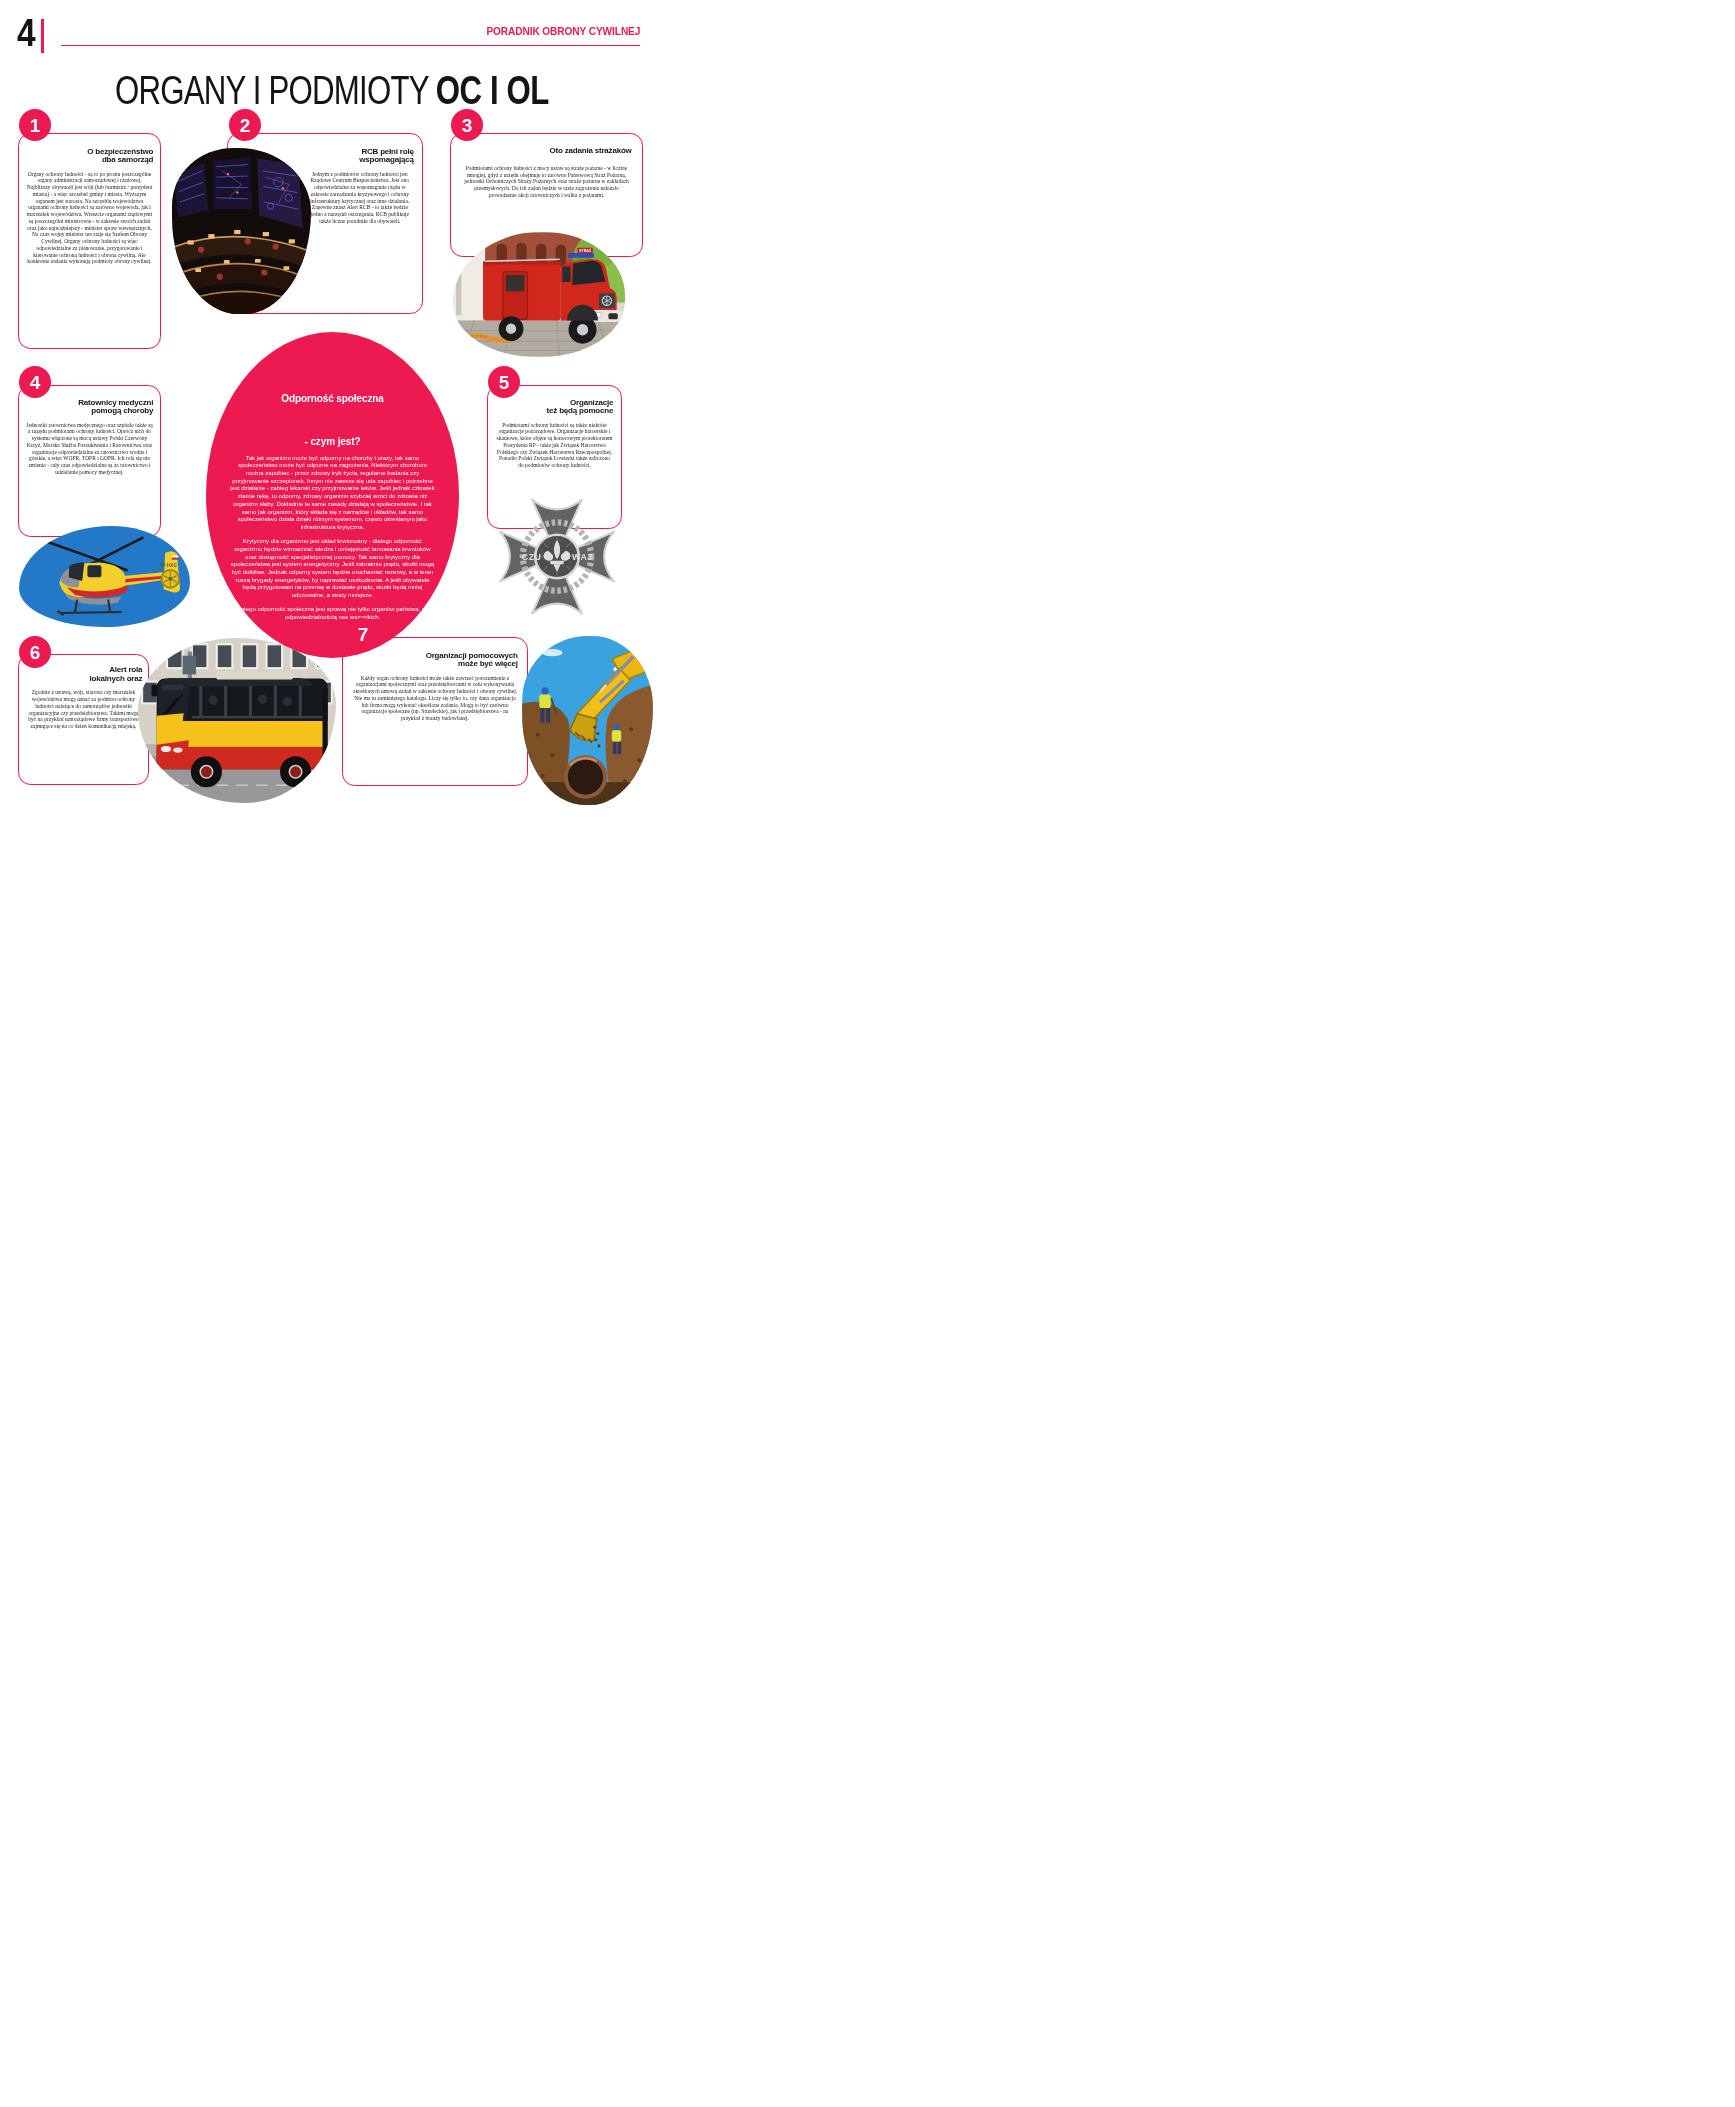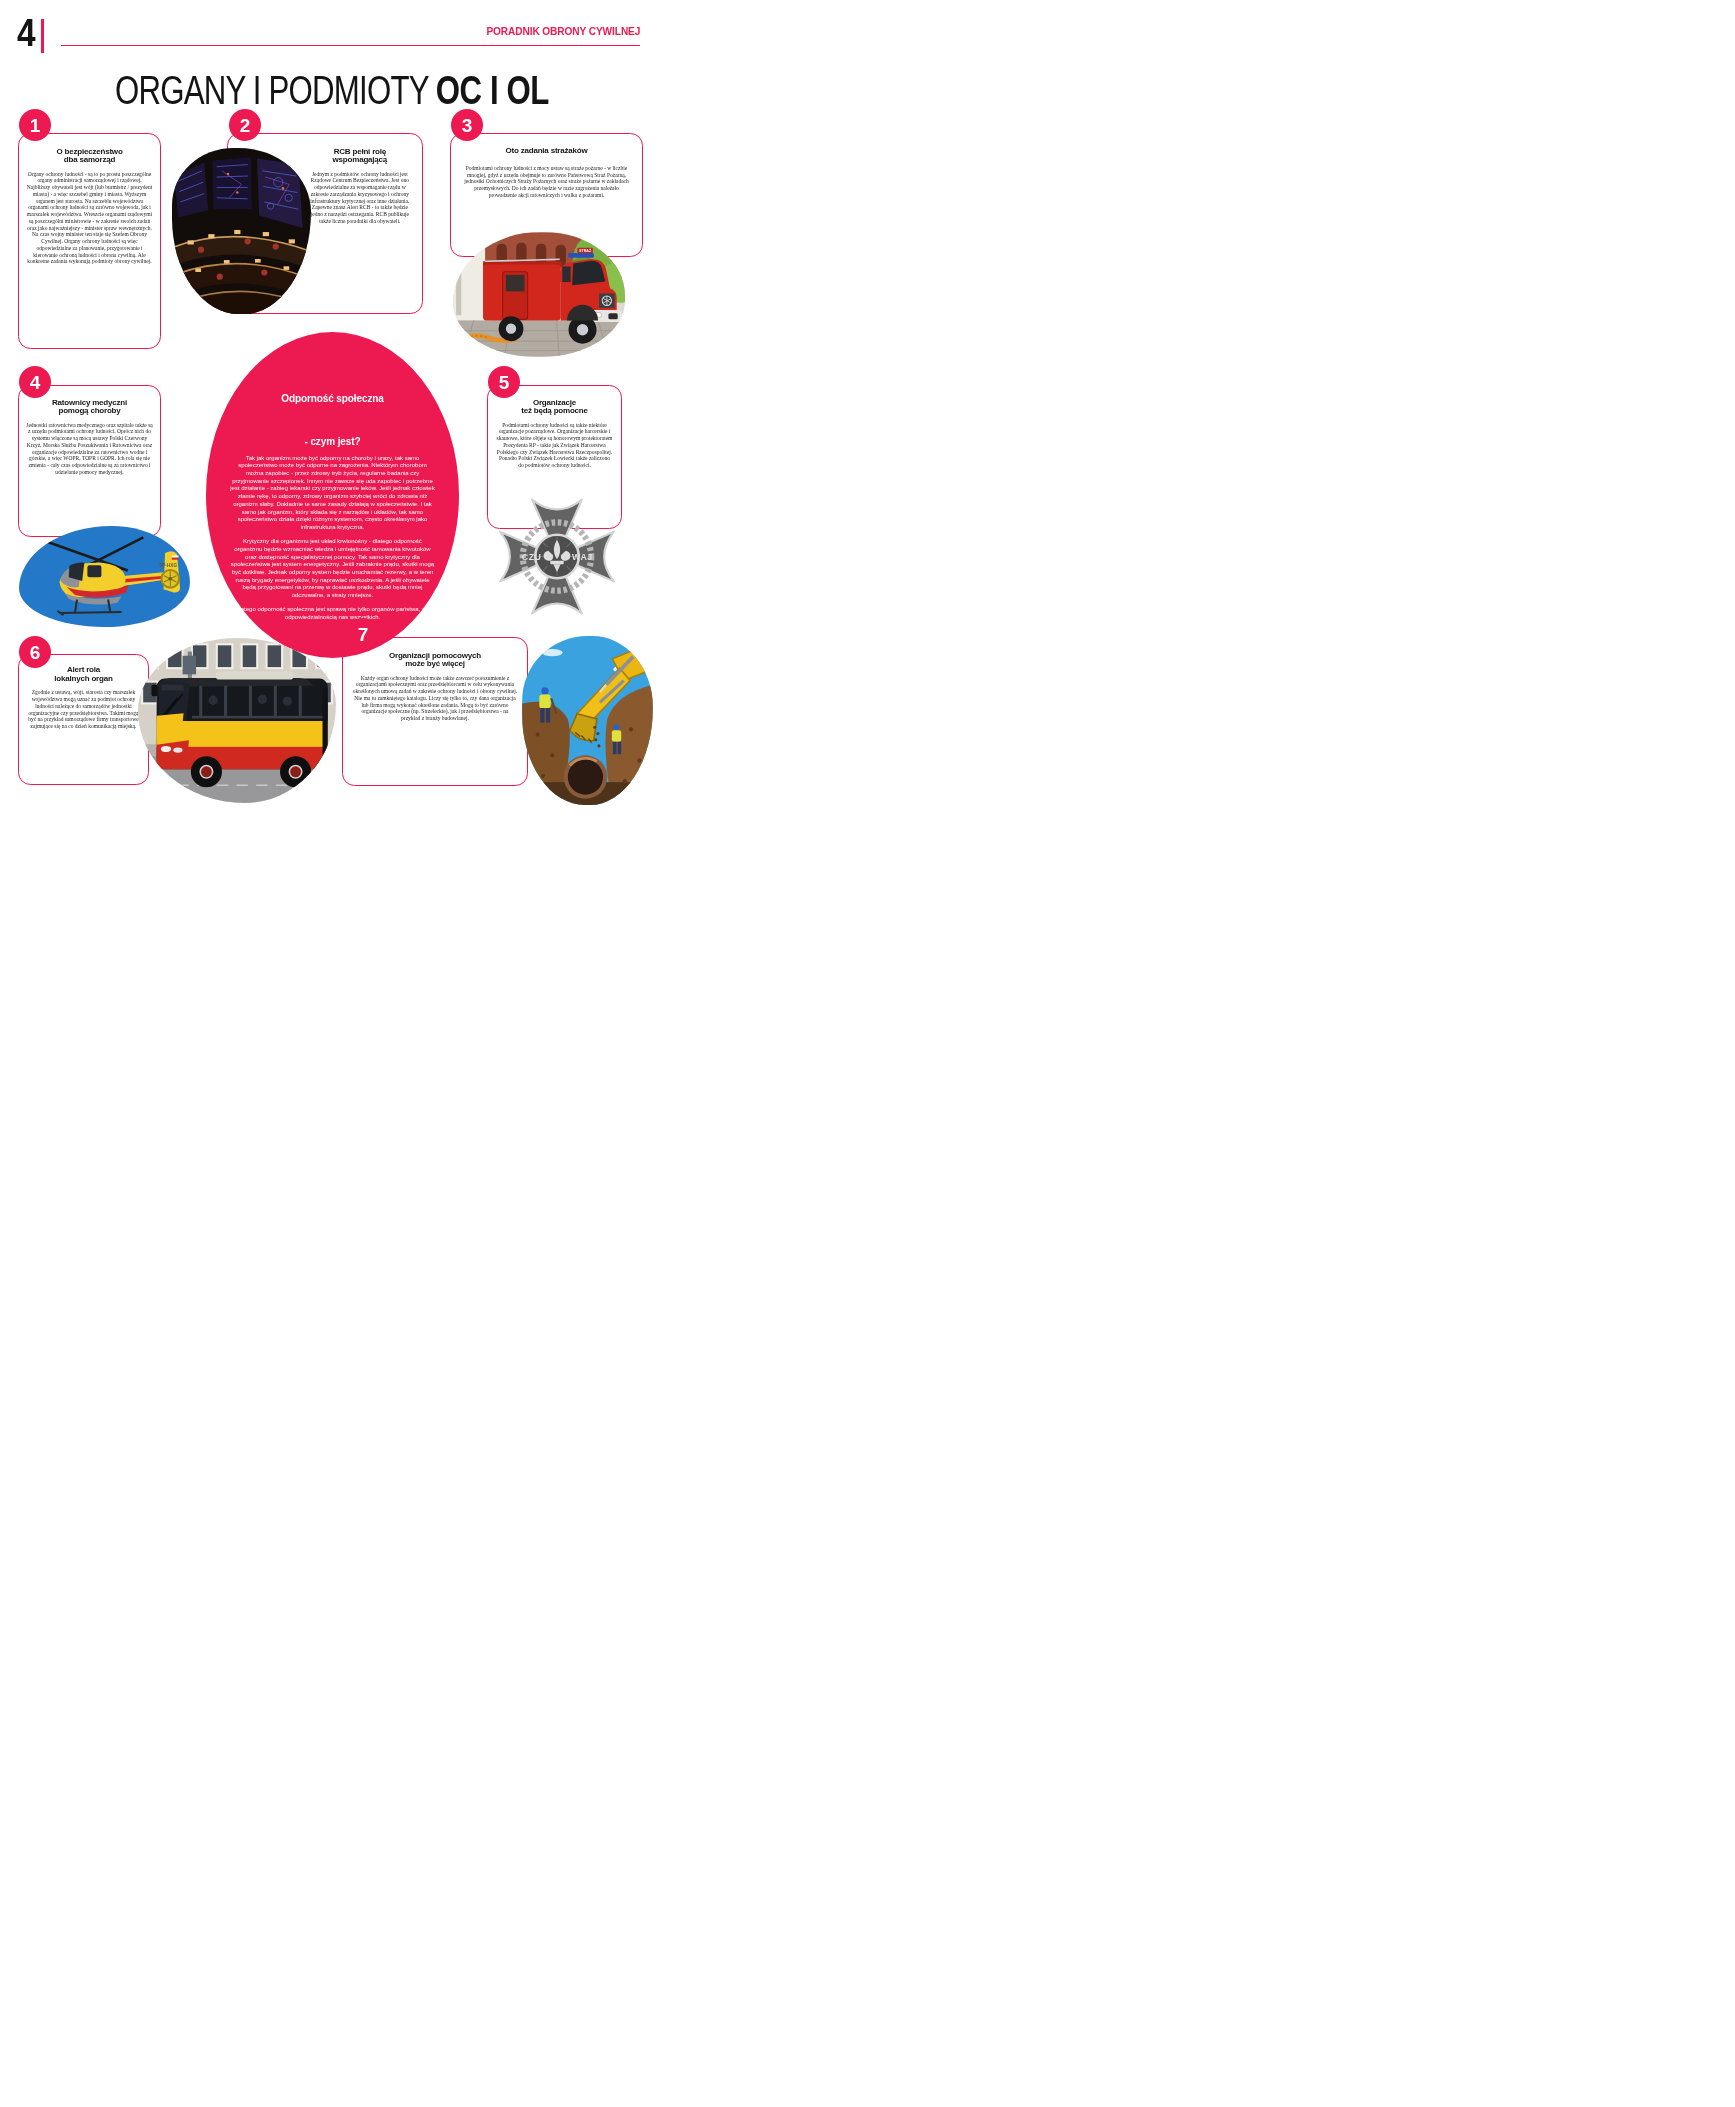--- a/index.html
+++ b/index.html
@@ -12,21 +12,21 @@
   .pagenum{font:800 38px/0.82 "Liberation Sans",sans-serif;color:#141414;letter-spacing:-2.1px;transform:scaleX(.88);transform-origin:left top;}
   .pink-bar{width:3.1px;height:34px;background:var(--accent);margin-top:1.6px;}
   .pub-title{position:absolute;right:24px;top:26px;font:700 11px/1 "Liberation Sans",sans-serif;color:var(--accent);transform:scaleX(.92);transform-origin:right center;letter-spacing:-0.1px;}
   .header-rule{position:absolute;left:61px;right:24px;top:45px;height:1px;background:var(--accent);}
   .main-title{position:absolute;left:0;right:0;top:70px;display:flex;justify-content:center;align-items:baseline;gap:8.8px;transform:scaleX(.78);color:#141414;white-space:nowrap;}
   .t-reg{font:400 40px/1 "Liberation Sans",sans-serif;letter-spacing:-1px;}
   .t-bold{font:800 40px/1 "Liberation Sans",sans-serif;letter-spacing:-0.5px;}
 
   
   .card{position:absolute;background:#fff;border:1px solid var(--accent);border-radius:12.5px;z-index:1;}
-  .card-title{font:700 8px/1.12 "Liberation Sans",sans-serif;letter-spacing:-0.2px;text-align:center;color:var(--ink);margin:0 0 5.2px;}
+  .card-title{font:700 8px/1.12 "Liberation Sans",sans-serif;letter-spacing:-0.2px;text-align:right;color:var(--ink);margin:0 0 5.2px;}
   .card-title span{display:block;}
   .card-body{font:400 5.5px/1.23 "Liberation Serif",serif;text-align:center;color:#1d1d1d;margin:0;}
   .card1{left:18px;top:133px;width:143px;height:216px;padding:13.5px 6.7px 0;}
   .card2{left:227px;top:133px;width:196px;height:181px;padding:13.5px 8.3px 0 78px;}
   .card3{left:450px;top:133px;width:193px;height:124px;padding:12.5px 10.4px 0;}
   .card3 .card-body{margin-top:9.3px;}
   .card4{left:18px;top:385px;width:143px;height:152px;padding:12.5px 6.7px 0;}
   .card5{left:487px;top:385px;width:135px;height:144px;padding:12.5px 7.8px 0;}
   .card6{left:18px;top:654px;width:131px;height:131px;padding:11.4px 5.7px 0;}
   .card7{left:342px;top:637px;width:186px;height:149px;padding:13.5px 9.3px 0;}
@@ -107,21 +107,21 @@
     <h3 class="card-title">
         <span>Organizacje</span>
         <span>też będą pomocne</span>
       </h3>
     <p class="card-body">Podmiotami ochrony ludności są także niektóre organizacje pozarządowe. Organizacje harcerskie i skautowe, które objęte są honorowym protektoratem Prezydenta RP - takie jak Związek Harcerstwa Polskiego czy Związek Harcerstwa Rzeczpospolitej. Ponadto Polski Związek Łowiecki także zaliczono do podmiotów ochrony ludności.</p>
   </section>
 
   <section class="card card6">
     <h3 class="card-title">
         <span>Alert rola</span>
-        <span>lokalnych organ</span>
+        <span>lokalnych oraz</span>
       </h3>
     <p class="card-body">Zgodnie z ustawą, wójt, starosta czy marszałek województwa mogą uznać za podmiot ochrony ludności należące do samorządów jednostki organizacyjne czy przedsiębiorstwa. Takimi mogą być na przykład samorządowe firmy transportowe zajmujące się na co dzień komunikacją miejską.</p>
   </section>
 
   <section class="card card7">
     <h3 class="card-title">
         <span>Organizacji pomocowych</span>
         <span>może być więcej</span>
       </h3>
     <p class="card-body">Każdy organ ochrony ludności może także zawrzeć porozumienie z organizacjami społecznymi oraz przedsiębiorcami w celu wykonywania określonych umową zadań w zakresie ochrony ludności i obrony cywilnej. Nie ma tu zamkniętego katalogu. Liczy się tylko to, czy dana organizacja lub firma mogą wykonać określone zadania. Mogą to być zarówno organizacje społeczne (np. Strzeleckie), jak i przedsiębiorstwa - na przykład z branży budowlanej.</p>

